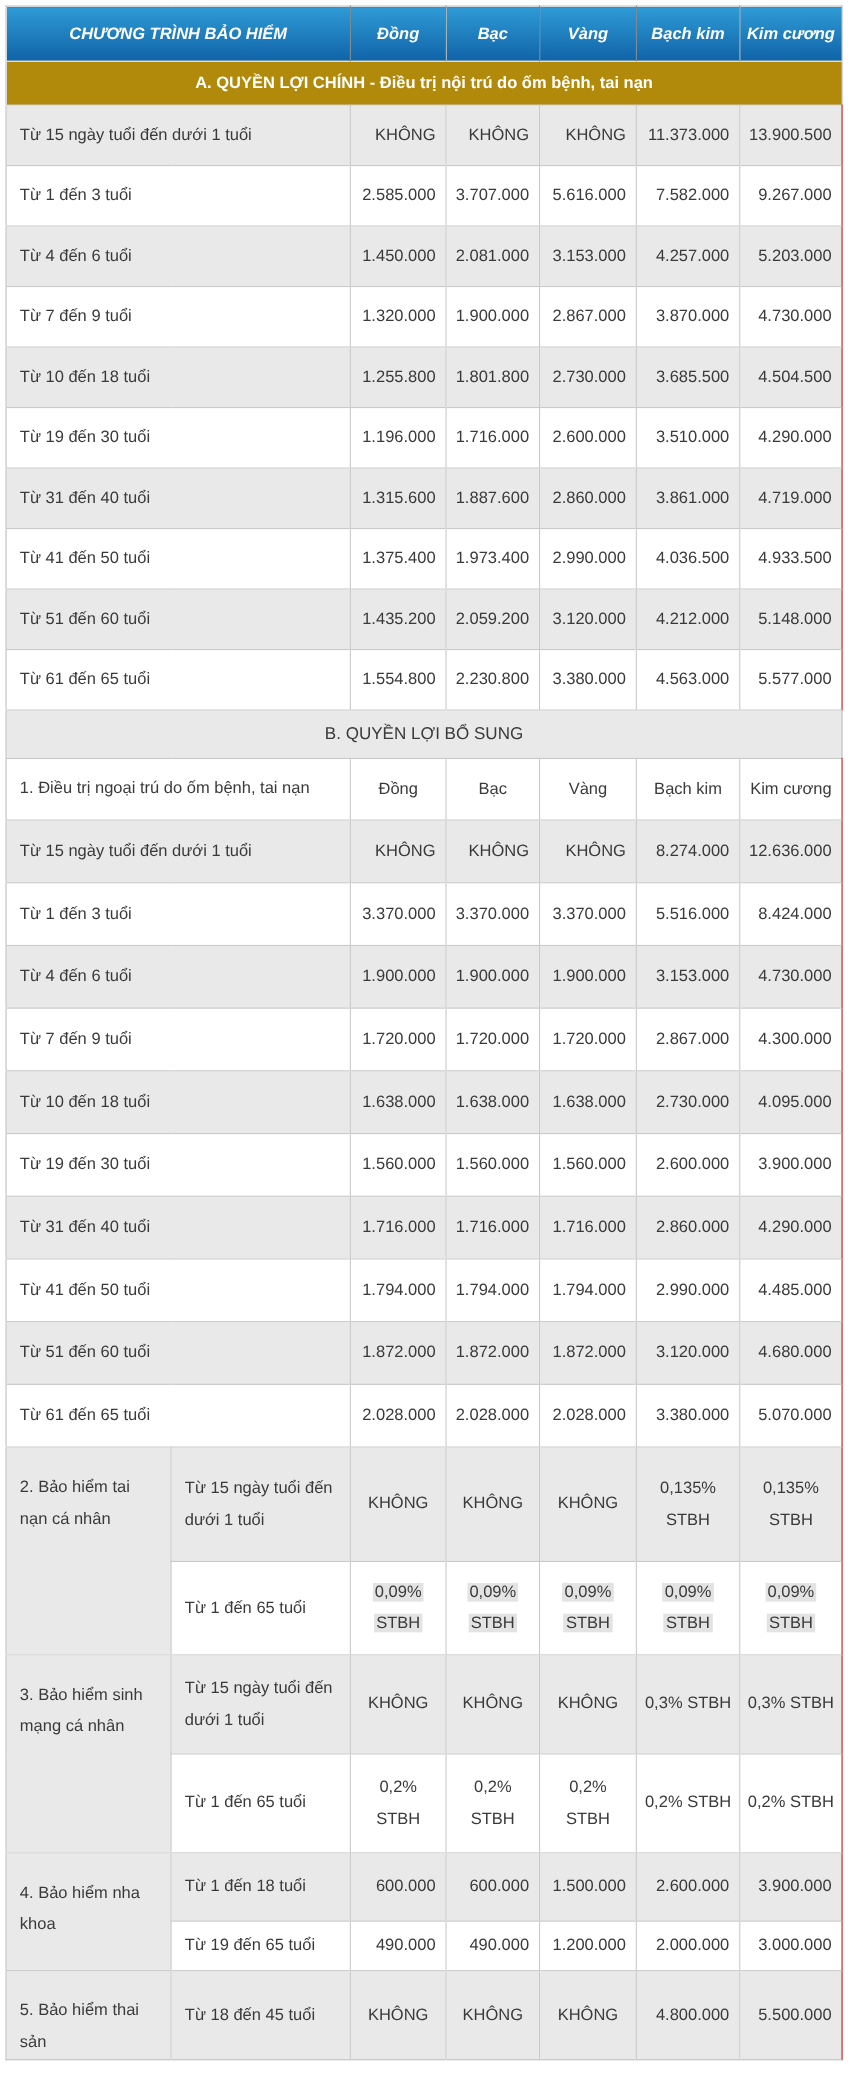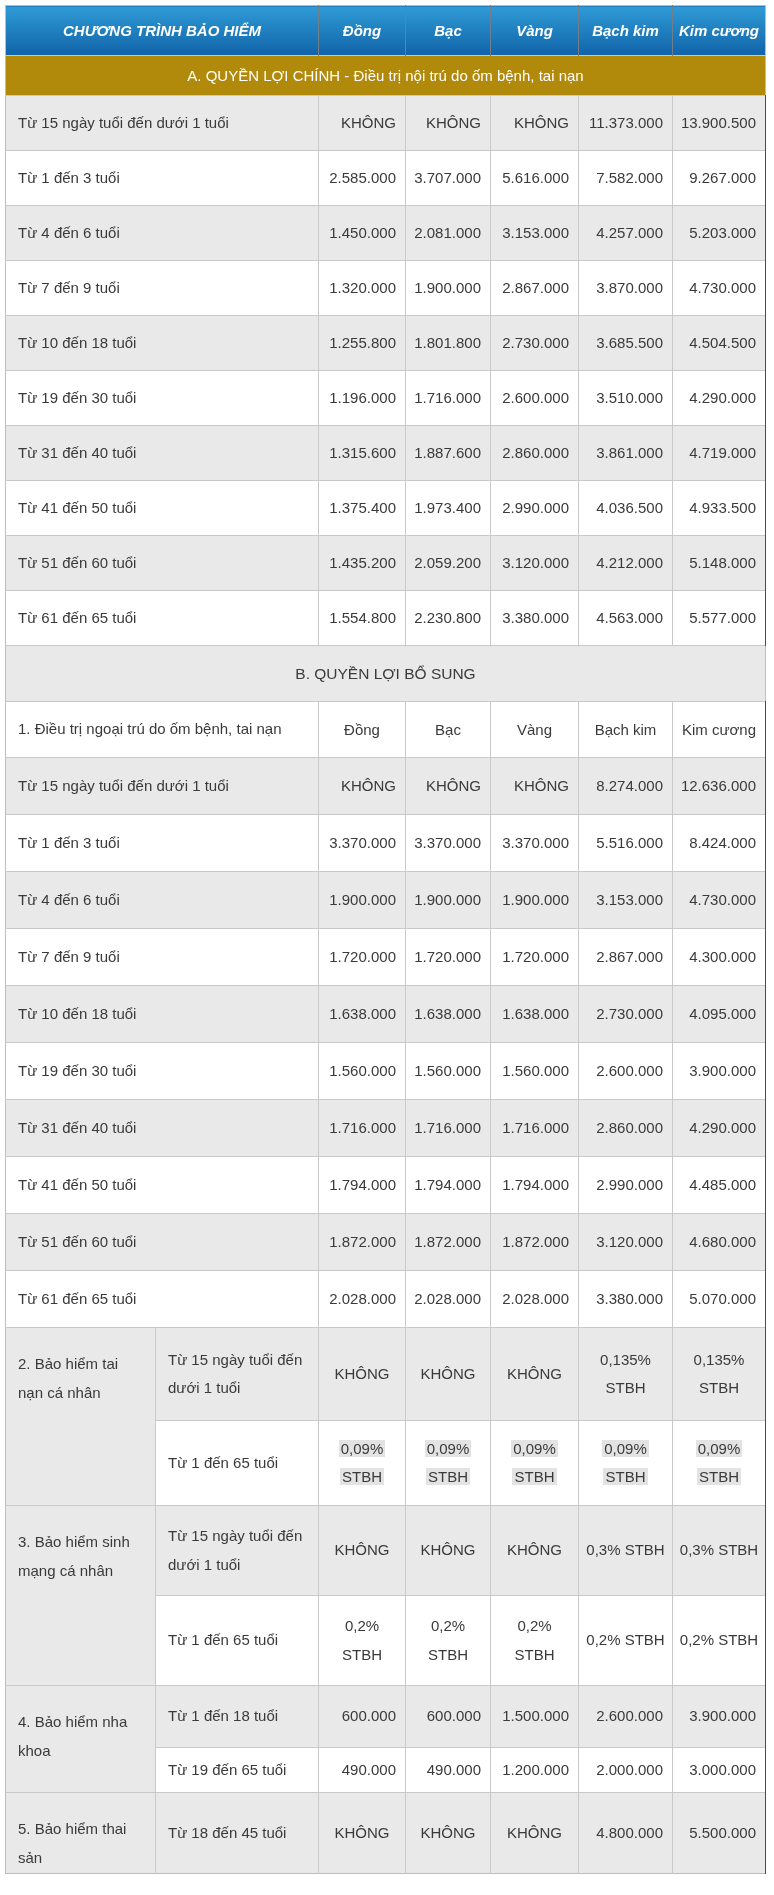--- a/index.html
+++ b/index.html
@@ -37,21 +37,21 @@
     text-align:center;
     border-right:1px solid #6e7e8a;
     border-top:none;
   }
   tr.hdr th:last-child{border-right:none;}
   
   tr.gold{height:40px;}
   tr.gold td{
     background:var(--gold);
     color:#ffffff;
-    font-weight:normal;
+    font-weight:bold;
     text-align:center;
     border-right:none;
   }
   
   tr.bhdr{height:56px;}
   tr.bhdr td{
     background:var(--gray);
     text-align:center;
     border-right:none;
     font-size:15.5px;
@@ -202,21 +202,21 @@
           <td class="val">5.148.000</td>
         </tr>
         <tr class="white" style="height: 55px;">
           <td class="lbl" colspan="2">Từ 61 đến 65 tuổi</td>
           <td class="val">1.554.800</td>
           <td class="val">2.230.800</td>
           <td class="val">3.380.000</td>
           <td class="val">4.563.000</td>
           <td class="val">5.577.000</td>
         </tr>
-        <tr class="bhdr" style="height: 56px;">
+        <tr class="bhdr" style="height: 44px;">
           <td colspan="7">B. QUYỀN LỢI BỔ SUNG</td>
         </tr>
         <tr class="sub white" style="height: 56px;">
           <td class="lbl" colspan="2">1. Điều trị ngoại trú do ốm bệnh, tai nạn</td>
           <td class="tier">Đồng</td>
           <td class="tier">Bạc</td>
           <td class="tier">Vàng</td>
           <td class="tier">Bạch kim</td>
           <td class="tier">Kim cương</td>
         </tr>
@@ -293,21 +293,21 @@
           <td class="val">4.680.000</td>
         </tr>
         <tr class="white" style="height: 57px;">
           <td class="lbl" colspan="2">Từ 61 đến 65 tuổi</td>
           <td class="val">2.028.000</td>
           <td class="val">2.028.000</td>
           <td class="val">2.028.000</td>
           <td class="val">3.380.000</td>
           <td class="val">5.070.000</td>
         </tr>
-        <tr class="gray" style="height: 93px;">
+        <tr class="gray" style="height: 104px;">
           <td class="cat" rowspan="2">2. Bảo hiểm tai nạn cá nhân</td>
           <td class="age">Từ 15 ngày tuổi đến dưới 1 tuổi</td>
           <td class="val mid">KHÔNG</td>
           <td class="val mid">KHÔNG</td>
           <td class="val mid">KHÔNG</td>
           <td class="val mid">0,135%
 STBH</td>
           <td class="val mid">0,135%
 STBH</td>
         </tr>

